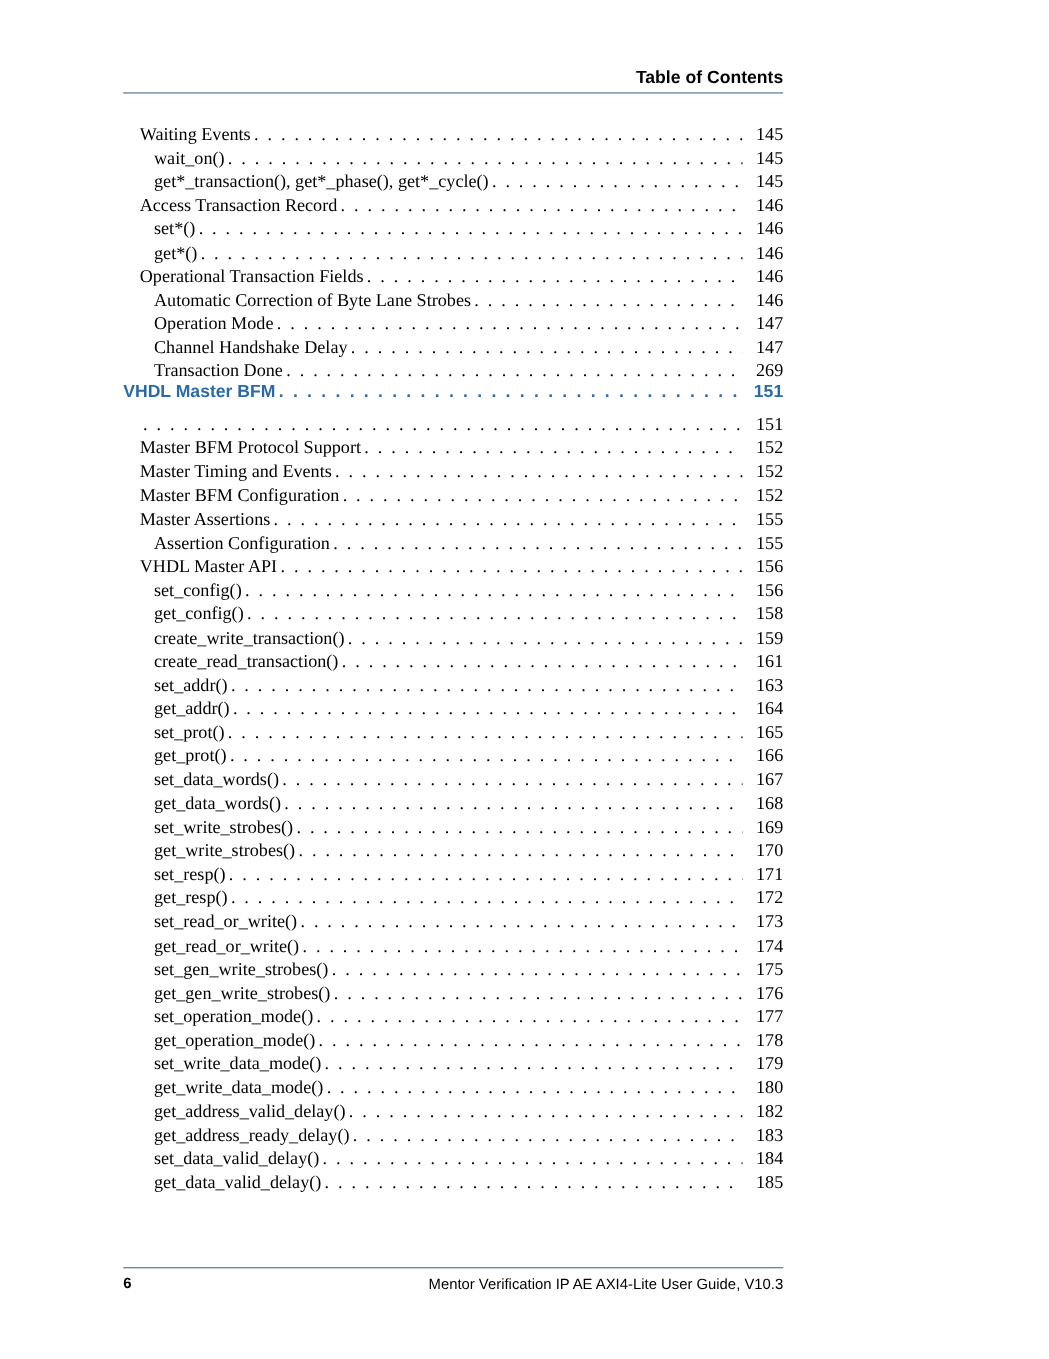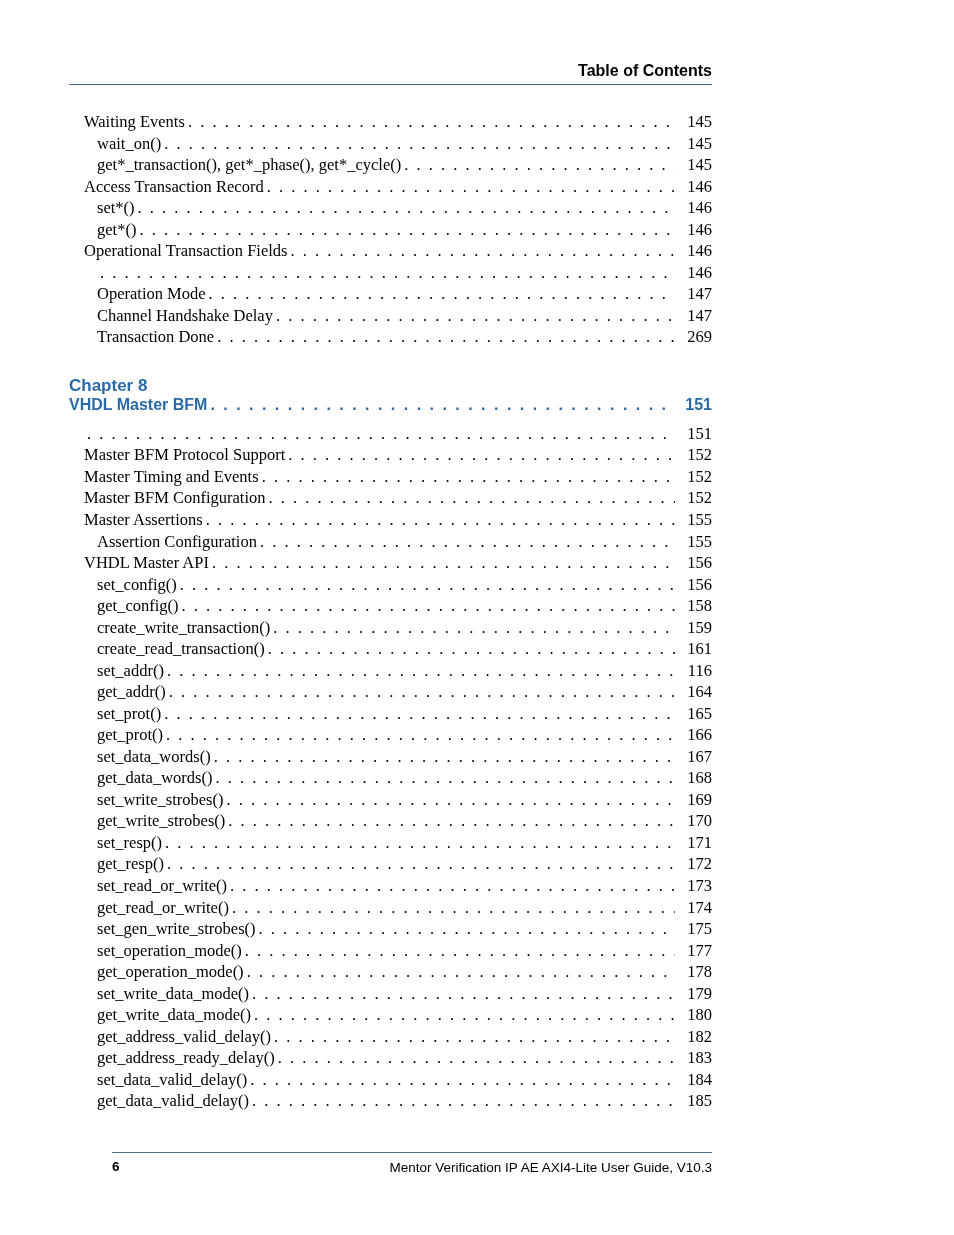--- a/index.html
+++ b/index.html
@@ -8,21 +8,21 @@
     padding: 0;
     width: 954px;
     background: #fff;
     font-family: "Times New Roman", Times, serif;
     color: #000;
   }
   .page {
     width: 812px;
     height: 1235px;
     position: relative;
-    padding: 62px 100px 0 69px;
+    padding: 62px 100px 0 112px;
   }
   .header-area {
     border-bottom: 1.5px solid #4a6a8a;
     padding-bottom: 4px;
     margin-bottom: 26px;
   }
   .header-title {
     text-align: right;
     font-family: Arial, Helvetica, sans-serif;
     font-weight: bold;
@@ -142,41 +142,41 @@
         <span class="toc-title">get*()</span>
         <span class="toc-dots"></span>
         <span class="toc-page">146</span>
       </div>
       <div class="toc-row toc-indent-0">
         <span class="toc-title">Operational Transaction Fields</span>
         <span class="toc-dots"></span>
         <span class="toc-page">146</span>
       </div>
       <div class="toc-row toc-indent-1">
+        <span class="toc-title">Automatic Correction of Byte Lane Strobes</span>
         <span class="toc-dots"></span>
         <span class="toc-page">146</span>
       </div>
       <div class="toc-row toc-indent-1">
         <span class="toc-title">Operation Mode</span>
         <span class="toc-dots"></span>
         <span class="toc-page">147</span>
       </div>
       <div class="toc-row toc-indent-1">
         <span class="toc-title">Channel Handshake Delay</span>
         <span class="toc-dots"></span>
         <span class="toc-page">147</span>
       </div>
       <div class="toc-row toc-indent-1">
         <span class="toc-title">Transaction Done</span>
         <span class="toc-dots"></span>
         <span class="toc-page">269</span>
       </div>
     </div>
 
-  <div class="chapter-label">Chapter 8</div>
 
   <div class="chapter-title-row">
     <span class="toc-title">VHDL Master BFM</span>
     <span class="toc-dots"></span>
     <span class="toc-page">151</span>
   </div>
 
   <div class="toc-block" id="chapterEntries">
       <div class="toc-row toc-indent-0">
         <span class="toc-dots"></span>
@@ -228,21 +228,21 @@
         <span class="toc-page">159</span>
       </div>
       <div class="toc-row toc-indent-1">
         <span class="toc-title">create_read_transaction()</span>
         <span class="toc-dots"></span>
         <span class="toc-page">161</span>
       </div>
       <div class="toc-row toc-indent-1">
         <span class="toc-title">set_addr()</span>
         <span class="toc-dots"></span>
-        <span class="toc-page">116</span>
+        <span class="toc-page">163</span>
       </div>
       <div class="toc-row toc-indent-1">
         <span class="toc-title">get_addr()</span>
         <span class="toc-dots"></span>
         <span class="toc-page">164</span>
       </div>
       <div class="toc-row toc-indent-1">
         <span class="toc-title">set_prot()</span>
         <span class="toc-dots"></span>
         <span class="toc-page">165</span>
@@ -289,20 +289,25 @@
       </div>
       <div class="toc-row toc-indent-1">
         <span class="toc-title">get_read_or_write()</span>
         <span class="toc-dots"></span>
         <span class="toc-page">174</span>
       </div>
       <div class="toc-row toc-indent-1">
         <span class="toc-title">set_gen_write_strobes()</span>
         <span class="toc-dots"></span>
         <span class="toc-page">175</span>
+      </div>
+      <div class="toc-row toc-indent-1">
+        <span class="toc-title">get_gen_write_strobes()</span>
+        <span class="toc-dots"></span>
+        <span class="toc-page">176</span>
       </div>
       <div class="toc-row toc-indent-1">
         <span class="toc-title">set_operation_mode()</span>
         <span class="toc-dots"></span>
         <span class="toc-page">177</span>
       </div>
       <div class="toc-row toc-indent-1">
         <span class="toc-title">get_operation_mode()</span>
         <span class="toc-dots"></span>
         <span class="toc-page">178</span>

